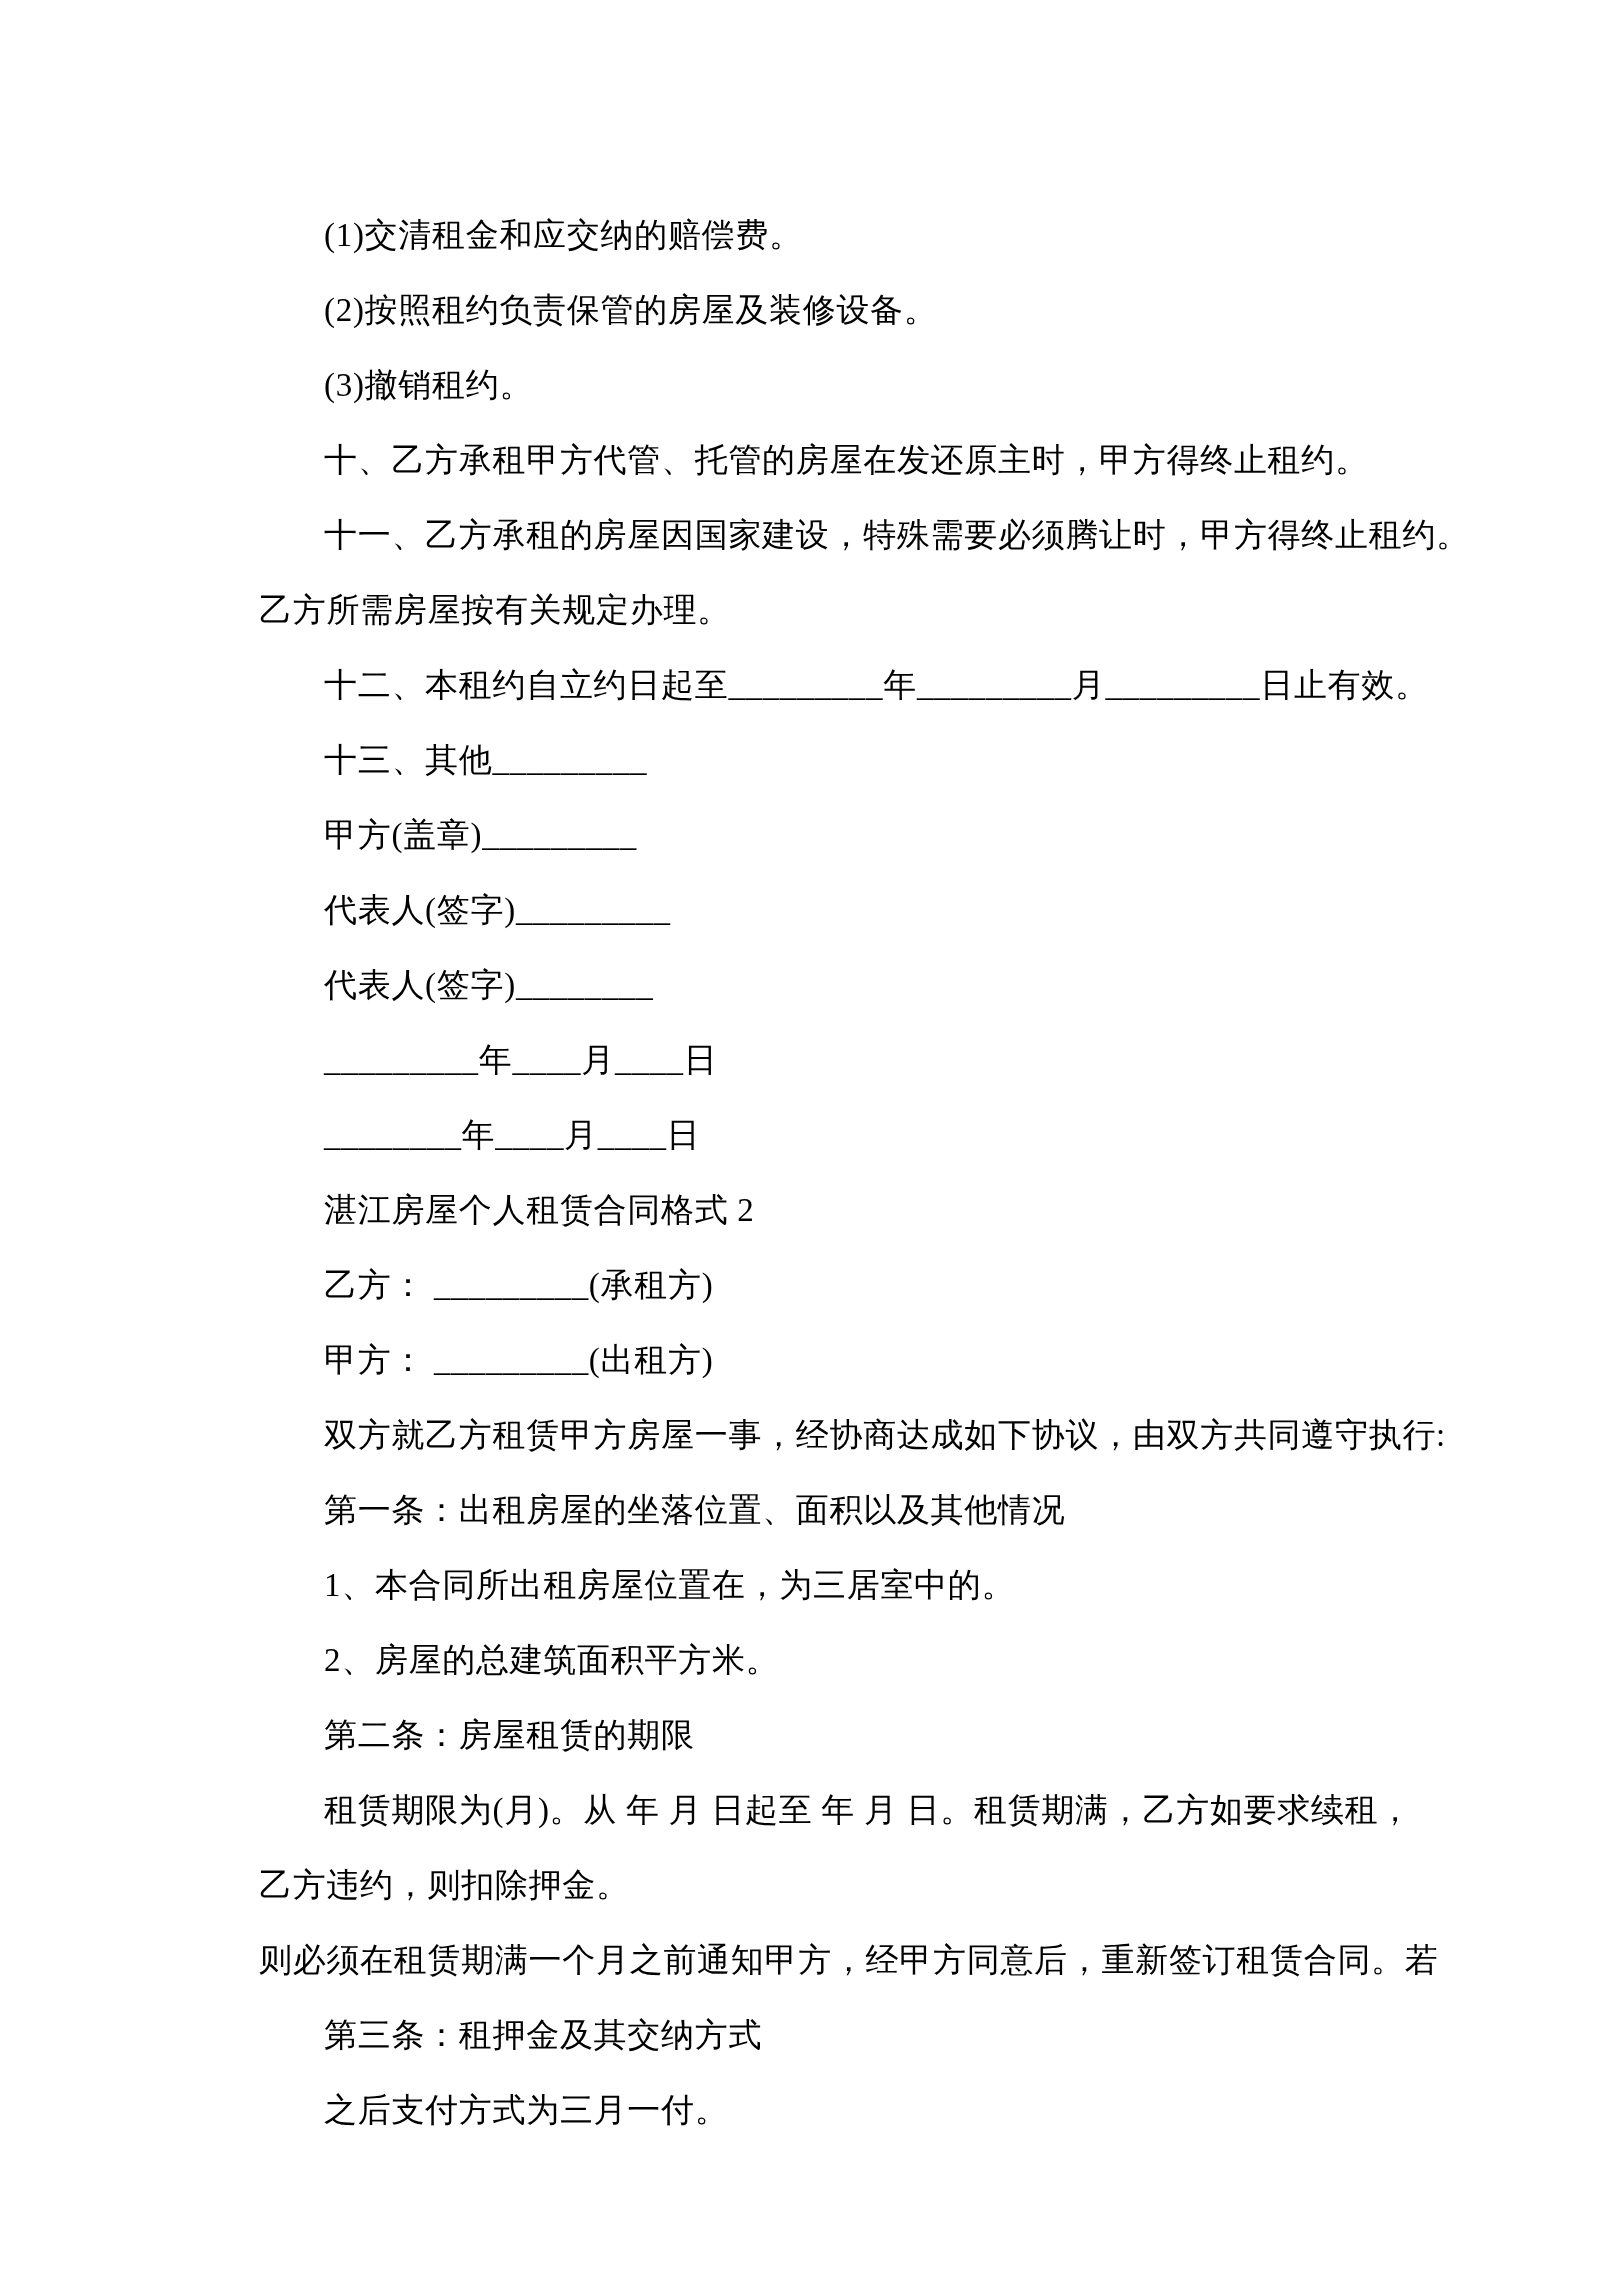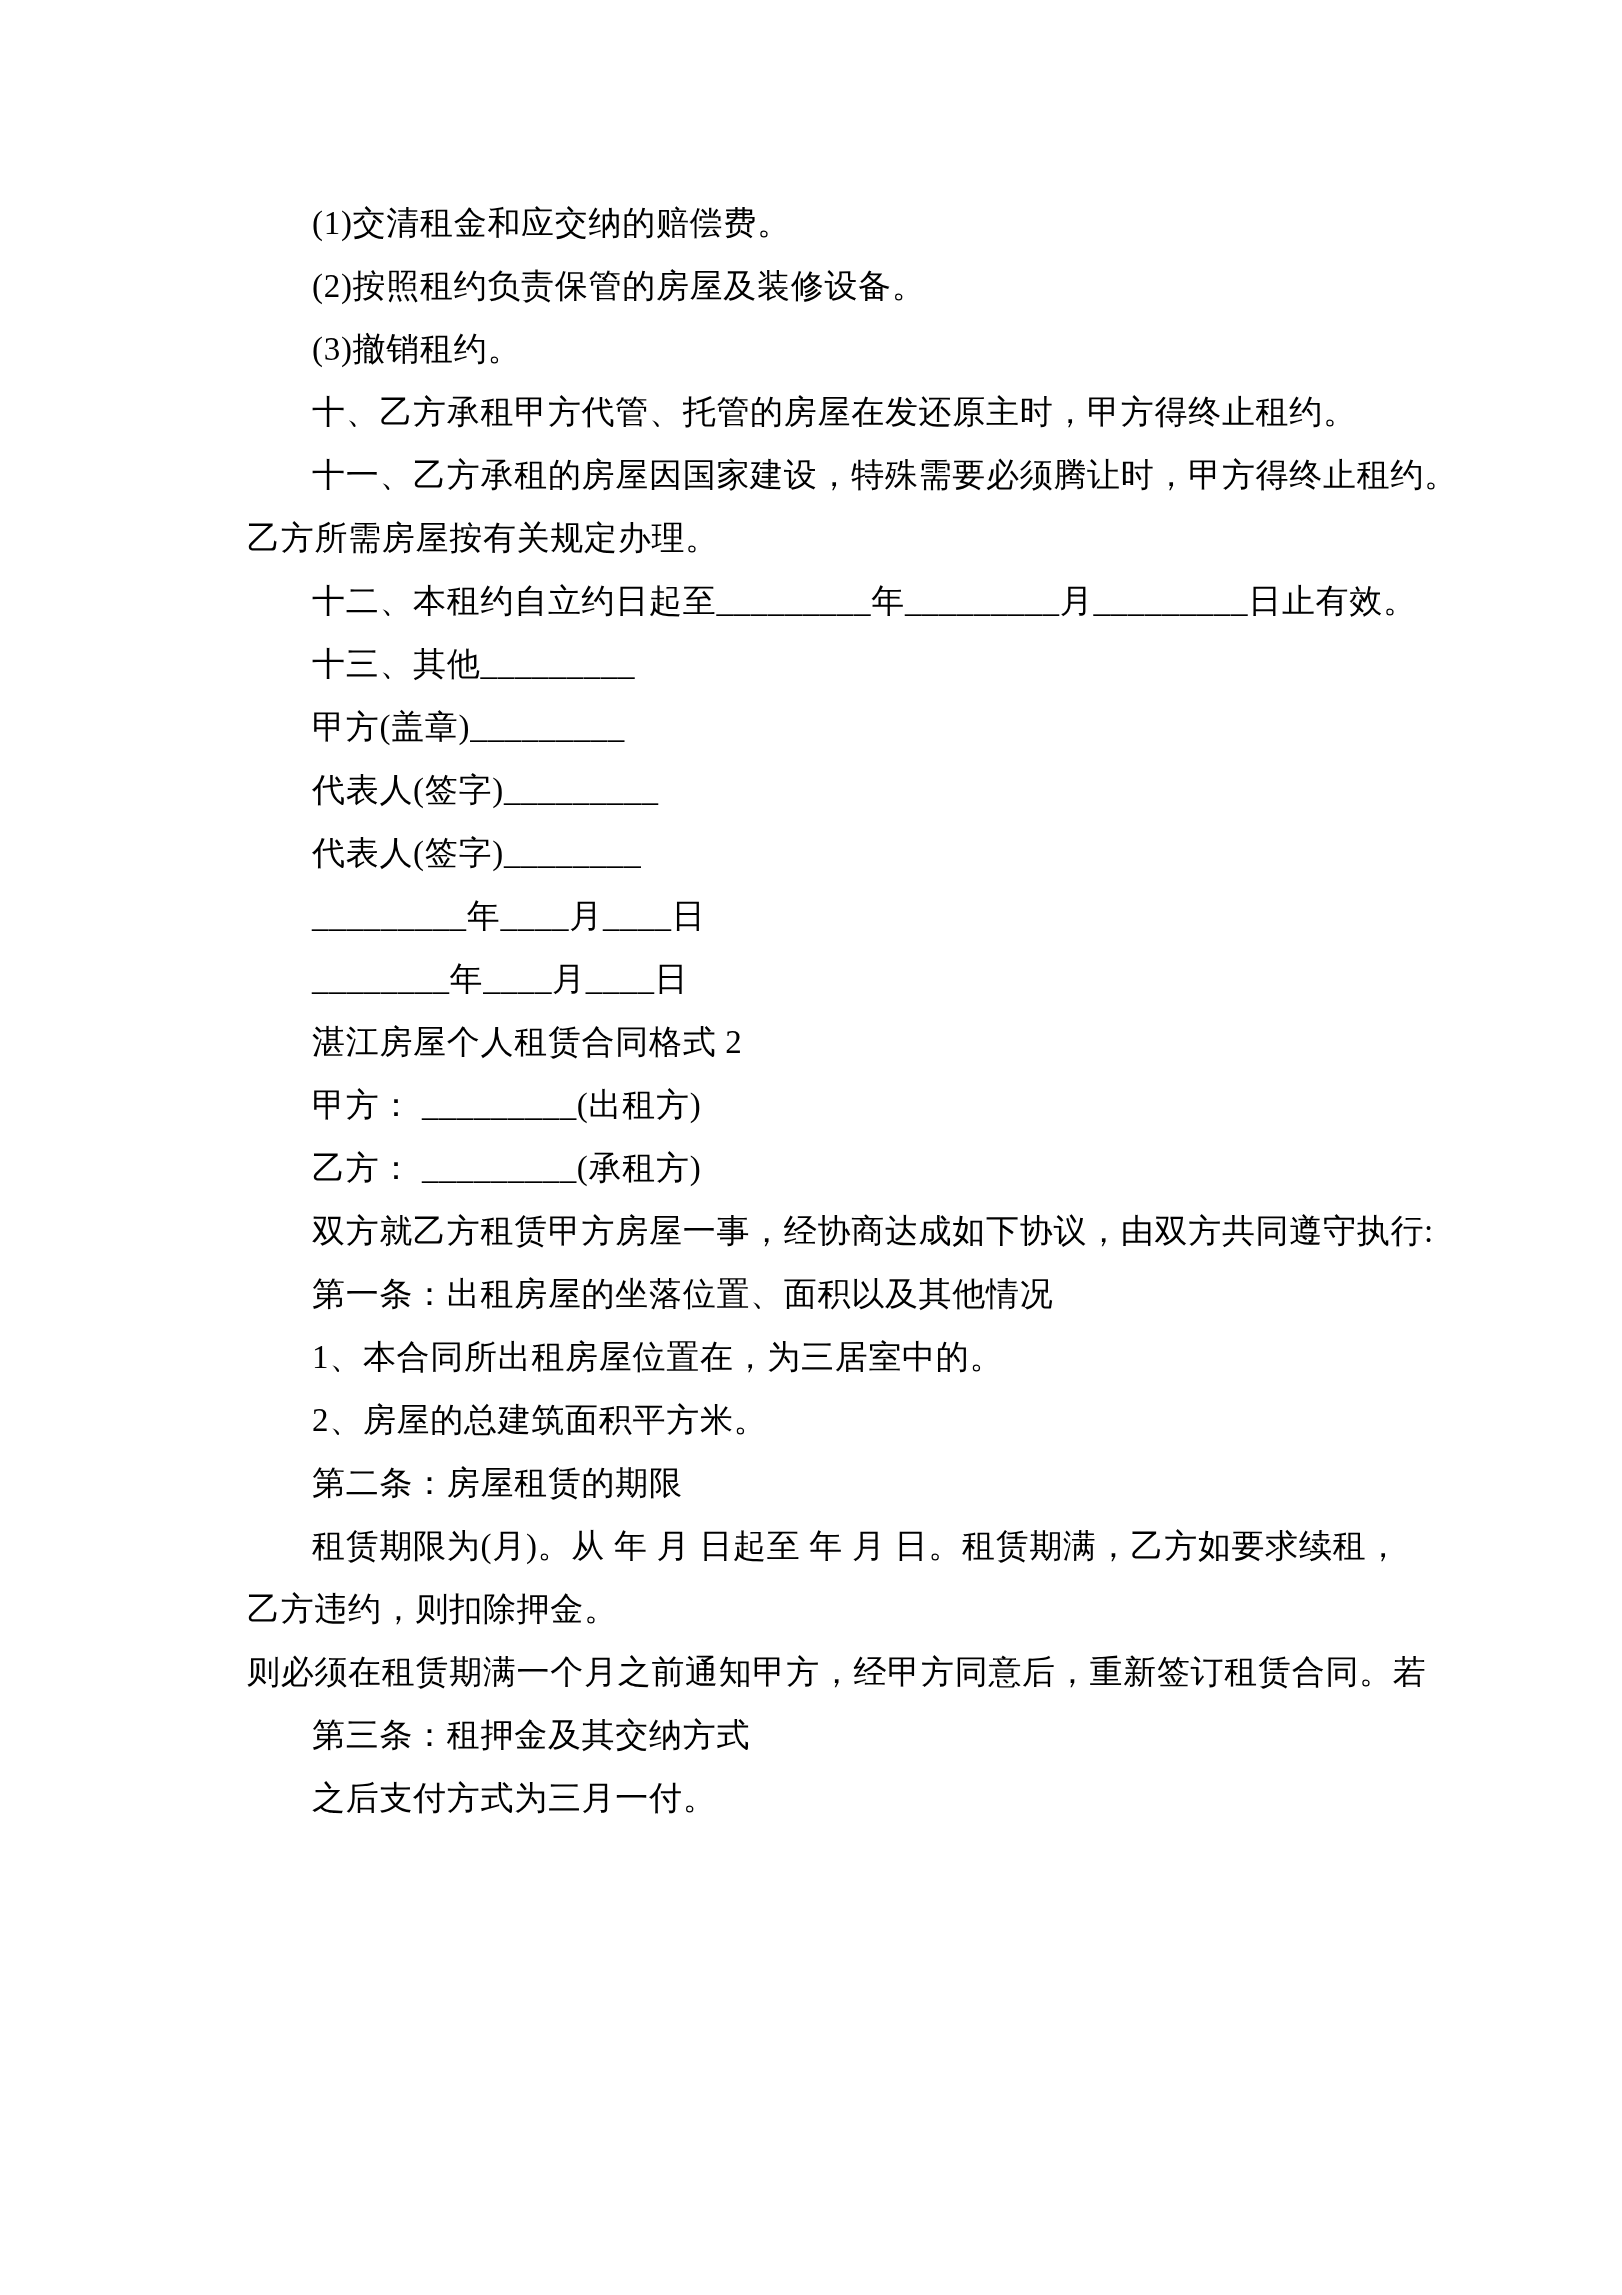--- a/index.html
+++ b/index.html
@@ -14,21 +14,21 @@
     background: #ffffff;
     overflow: hidden;
   }
   .doc {
     position: absolute;
     left: 247px;
     top: 192px;
     width: 1269px;
   }
   .line {
-    margin: 0;
+    margin: 12px;
     padding: 0;
     font-family: "Liberation Serif", "DejaVu Serif", serif;
     font-size: 33px;
     line-height: 63px;
     color: #000000;
     white-space: pre;
     text-indent: 65px;
     letter-spacing: 0.7px;
   }
   .line.flush {
@@ -47,22 +47,22 @@
     <p class="line">十一、乙方承租的房屋因国家建设，特殊需要必须腾让时，甲方得终止租约。</p>
     <p class="line flush">乙方所需房屋按有关规定办理。</p>
     <p class="line">十二、本租约自立约日起至_________年_________月_________日止有效。</p>
     <p class="line">十三、其他_________</p>
     <p class="line">甲方(盖章)_________</p>
     <p class="line">代表人(签字)_________</p>
     <p class="line">代表人(签字)________</p>
     <p class="line">_________年____月____日</p>
     <p class="line">________年____月____日</p>
     <p class="line">湛江房屋个人租赁合同格式 2</p>
+    <p class="line">乙方： _________(承租方)</p>
     <p class="line">甲方： _________(出租方)</p>
-    <p class="line">乙方： _________(承租方)</p>
     <p class="line">双方就乙方租赁甲方房屋一事，经协商达成如下协议，由双方共同遵守执行:</p>
     <p class="line">第一条：出租房屋的坐落位置、面积以及其他情况</p>
     <p class="line">1、本合同所出租房屋位置在，为三居室中的。</p>
     <p class="line">2、房屋的总建筑面积平方米。</p>
     <p class="line">第二条：房屋租赁的期限</p>
     <p class="line">租赁期限为(月)。从 年 月 日起至 年 月 日。租赁期满，乙方如要求续租，</p>
     <p class="line flush">乙方违约，则扣除押金。</p>
     <p class="line flush">则必须在租赁期满一个月之前通知甲方，经甲方同意后，重新签订租赁合同。若</p>
     <p class="line">第三条：租押金及其交纳方式</p>
     <p class="line">之后支付方式为三月一付。</p>

